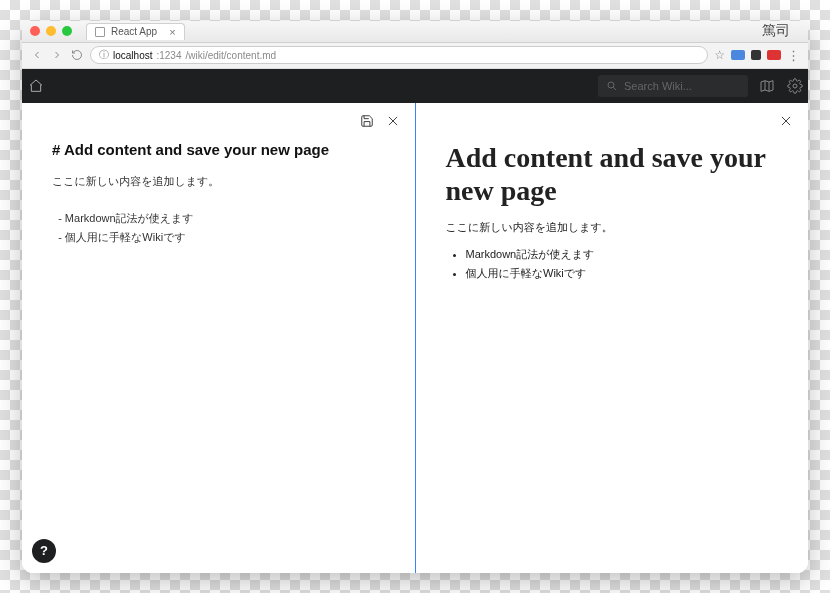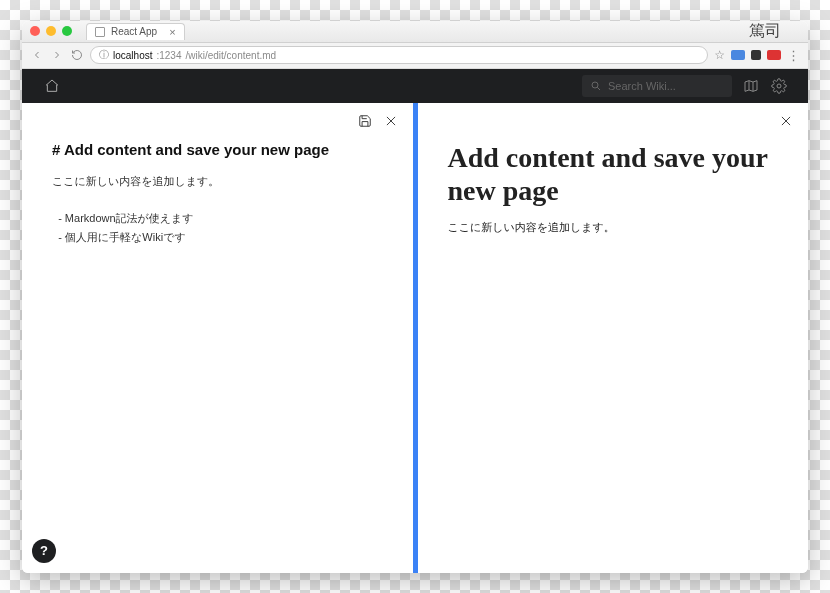--- a/index.html
+++ b/index.html
@@ -4,69 +4,69 @@
 <style>
 * { margin: 0; padding: 0; box-sizing: border-box; }
 body {
   font-family: -apple-system, BlinkMacSystemFont, "Segoe UI", Helvetica, Arial, sans-serif;
   background: repeating-conic-gradient(#e0e0e0 0% 25%, #fff 0% 50%) 0 0 / 20px 20px;
   width: 830px; height: 593px; overflow: hidden;
   display: flex; align-items: center; justify-content: center;
 }
 .browser-window {
   width: 786px; height: 552px; background: #fff;
-  border-radius: 6px; box-shadow: 0 8px 28px rgba(0,0,0,.25);
+  border-radius: 11px; box-shadow: 0 8px 28px rgba(0,0,0,.25);
   display: flex; flex-direction: column; overflow: hidden;
 }
 .titlebar {
   height: 22px; background: linear-gradient(#f6f6f6,#e9e9e9);
   border-bottom: 1px solid #d0d0d0; display: flex; align-items: center;
   padding: 0 8px; position: relative;
 }
 .traffic { display: flex; gap: 6px; }
 .dot { width: 10px; height: 10px; border-radius: 50%; }
 .dot.r{background:#ff5f57}.dot.y{background:#febc2e}.dot.g{background:#28c840}
 .tab {
   margin-left: 14px; display: flex; align-items: center; gap: 6px;
   background: #fff; border: 1px solid #d0d0d0; border-bottom: none;
   border-radius: 4px 4px 0 0; padding: 2px 8px; font-size: 10px; color: #555;
 }
 .tab .docicon{width:10px;height:10px;border:1px solid #999;border-radius:1px;position:relative}
 .tab .x{font-size:11px;color:#777;margin-left:6px}
-.profile{position:absolute;right:27px;font-size:16px;color:#444}
+.profile{position:absolute;right:18px;font-size:14px;color:#444}
 .urlbar{
   height:26px;background:#f3f3f3;border-bottom:1px solid #dcdcdc;
   display:flex;align-items:center;padding:0 8px;gap:6px;
 }
 .nav-ico{width:14px;height:14px;display:flex;align-items:center;justify-content:center;color:#777}
 .nav-ico svg{width:12px;height:12px;stroke:#888;stroke-width:2;fill:none}
 .url-input{
   flex:1;height:18px;background:#fff;border:1px solid #ccc;border-radius:9px;
   font-size:10px;color:#333;padding:0 8px;display:flex;align-items:center;gap:4px;
 }
 .url-input .host{color:#111}
 .url-input .path{color:#8a8a8a}
 .right-icons{display:flex;gap:6px;align-items:center}
 .ext-ico{width:14px;height:10px;border-radius:2px}
 .app-header{
   height:34px;background:#1e1f21;display:flex;align-items:center;
-  padding:0 20px;gap:10px;
+  padding:0 4px;gap:10px;
 }
 .home-ico{width:20px;height:20px;display:flex;align-items:center;justify-content:center}
 .home-ico svg{width:16px;height:16px;stroke:#aaa;stroke-width:1.5;fill:none}
 .search-box{
   margin-left:auto;width:150px;height:22px;background:#2b2c2e;border-radius:3px;
   display:flex;align-items:center;padding:0 8px;gap:6px;color:#666;font-size:11px;
 }
 .search-box svg{width:12px;height:12px;stroke:#666;stroke-width:2;fill:none}
 .hdr-ico{width:18px;height:18px;display:flex;align-items:center;justify-content:center}
 .hdr-ico svg{width:16px;height:16px;stroke:#888;stroke-width:1.5;fill:none}
 .content{flex:1;display:flex;position:relative;overflow:hidden;background:#fff}
 .pane{flex:1;padding:14px 28px 14px 30px;position:relative;font-size:11px;color:#222}
-.pane.left{border-right:5px solid #3b82f6}
+.pane.left{border-right:1px solid #3b82f6}
 .pane-tools{position:absolute;top:10px;right:14px;display:flex;gap:10px}
 .tool-ico{width:16px;height:16px;display:flex;align-items:center;justify-content:center;color:#333}
 .tool-ico svg{width:14px;height:14px;stroke:#333;stroke-width:1.6;fill:none}
 .editor-title{font-size:15px;font-weight:700;margin:24px 0 14px 0;color:#111}
 .editor-body{font-size:11px;line-height:1.7;color:#333;white-space:pre-wrap}
 .preview-title{font-size:28px;font-weight:700;font-family:Georgia,"Times New Roman",serif;margin:24px 0 12px 0;line-height:1.2}
 .preview-p{font-size:11px;margin-bottom:10px}
 .preview-ul{padding-left:20px}
 .preview-ul li{font-size:11px;line-height:1.8;list-style:disc}
 .help-fab{
@@ -184,20 +184,24 @@
       <div class="pane-tools">
         <div class="tool-ico">
           <svg viewBox="0 0 24 24">
               <line x1="5" y1="5" x2="19" y2="19"></line>
               <line x1="19" y1="5" x2="5" y2="19"></line>
             </svg>
         </div>
       </div>
       <h1 class="preview-title">Add content and save your new page</h1>
       <p class="preview-p">ここに新しい内容を追加します。</p>
+      <ul class="preview-ul">
+        <li>Markdown記法が使えます</li>
+        <li>個人用に手軽なWikiです</li>
+      </ul>
     </div>
 
     <div class="help-fab">
       <span>?</span>
     </div>
   </div>
 
 </div>
 
 </body></html>

